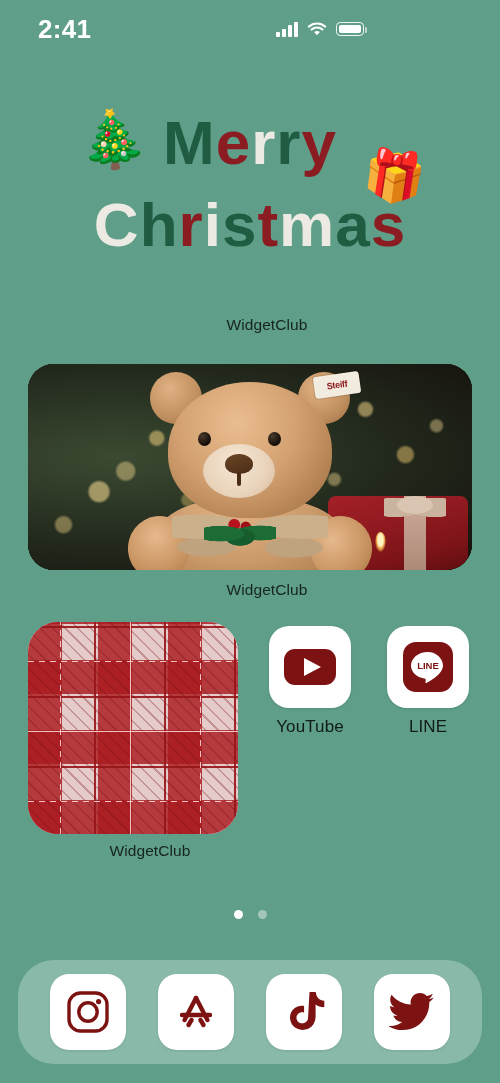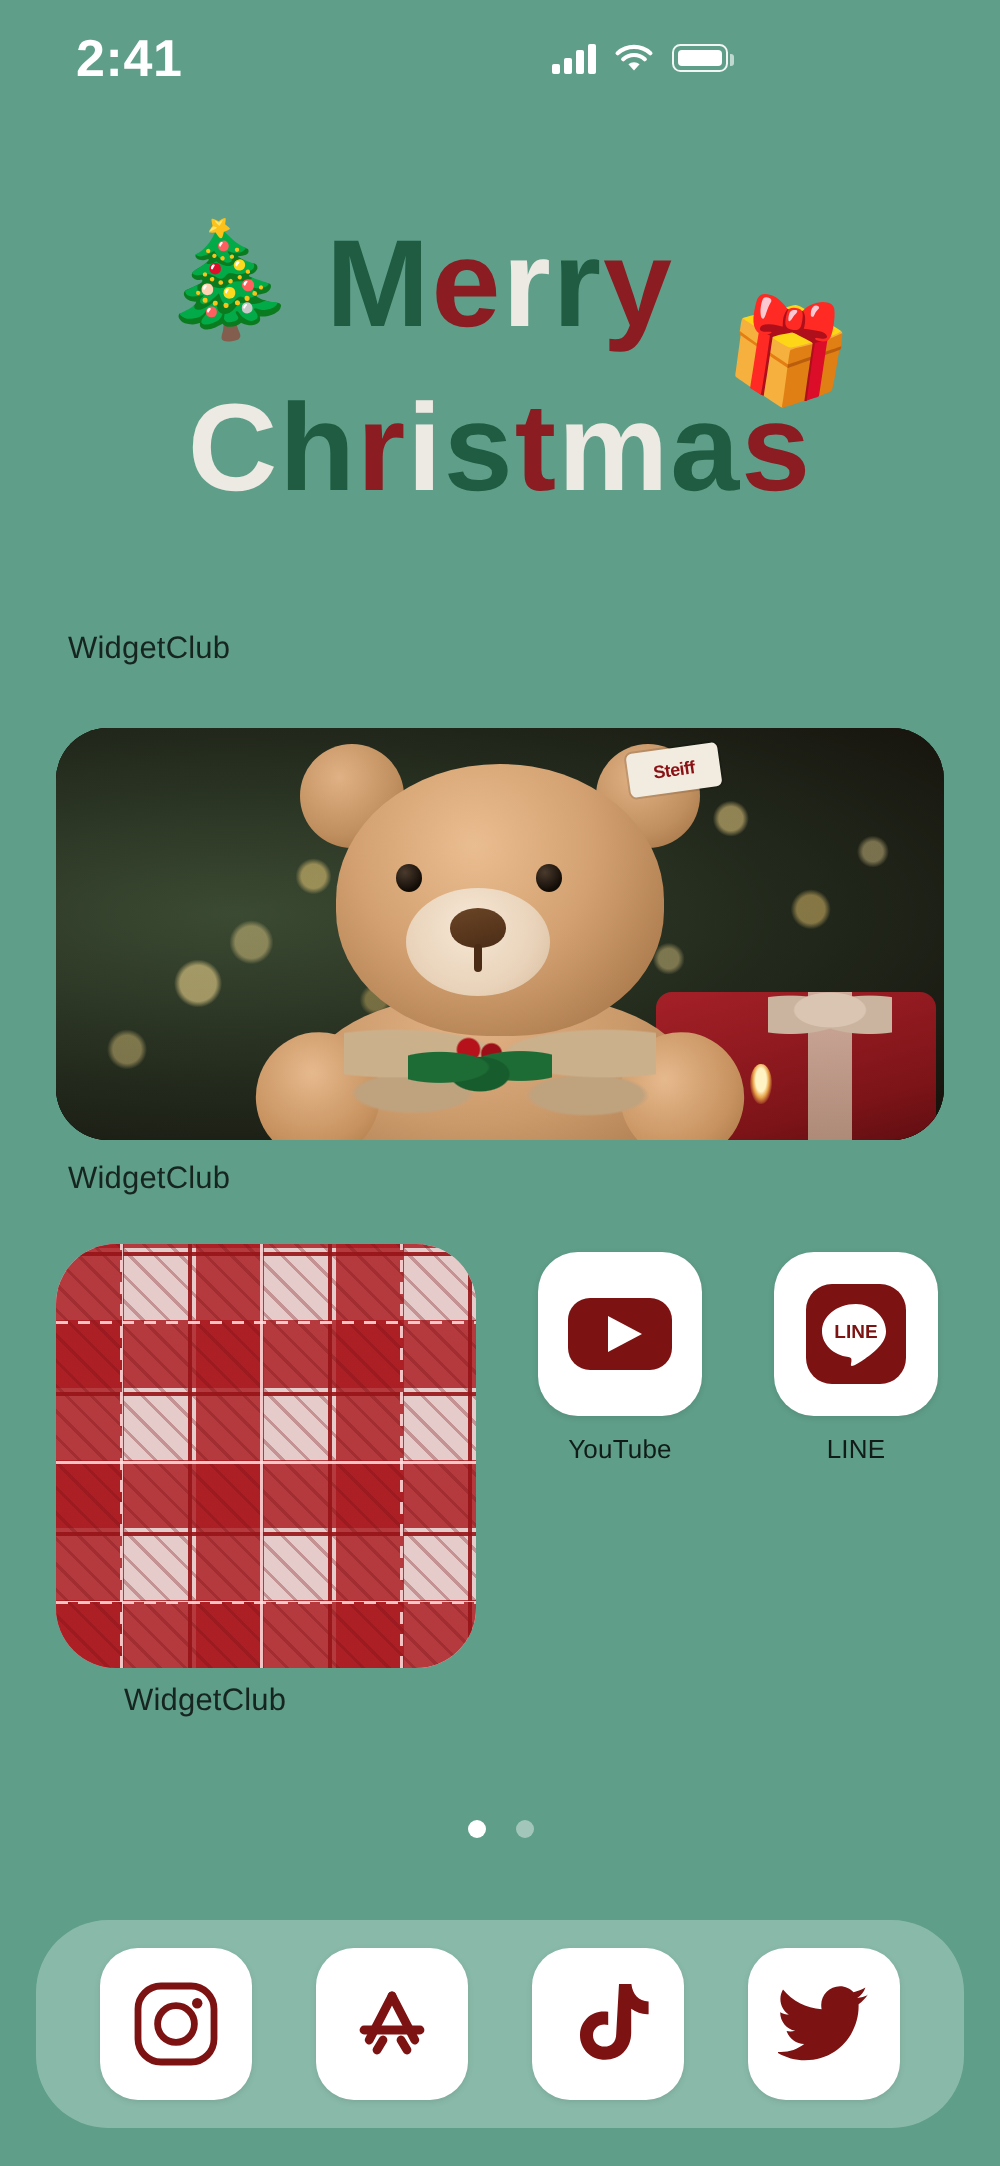--- a/index.html
+++ b/index.html
@@ -55,21 +55,21 @@
   .c-white{ color:#edeae3; }
 
   .emoji{
     position:absolute; line-height:1; user-select:none;
   }
   .emoji.tree{ font-size:56px; left:78px; top:8px; transform:rotate(-6deg); }
   .emoji.gift{ font-size:50px; right:74px; top:48px; transform:rotate(8deg); }
 
   
   .w-label{
-    font-size:15.5px; color:#16251f; 
+    font-size:15.5px; color:#16251f; text-align:center;
     letter-spacing:.1px; font-weight:400;padding-left:34px;
   }
 
   
   .photo-widget{
     position:absolute; left:28px; top:364px; width:444px; height:206px;
     border-radius:26px; overflow:hidden;
     background:#2a1a10;
   }
   .photo-widget .bg{
@@ -235,21 +235,21 @@
     position:absolute; left:262px; top:626px; width:214px;
     display:grid; grid-template-columns:1fr 1fr; gap:6px 22px;
   }
   .app{ display:flex; flex-direction:column; align-items:center; }
   .app-icon{
     width:82px; height:82px; border-radius:20px; background:#ffffff;
     display:flex; align-items:center; justify-content:center;
     box-shadow:0 1px 3px rgba(0,0,0,.10);
   }
   .app-name{
-    margin-top:9px; font-size:13px; color:#111c18; letter-spacing:.1px;
+    margin-top:9px; font-size:17px; color:#111c18; letter-spacing:.1px;
   }
   .icon-svg{ display:block; }
 
   
   .dots{
     position:absolute; left:0; top:910px; width:500px;
     display:flex; justify-content:center; gap:15px;
   }
   .dot{ width:9px; height:9px; border-radius:50%; background:rgba(255,255,255,.42); }
   .dot.active{ background:#ffffff; }

